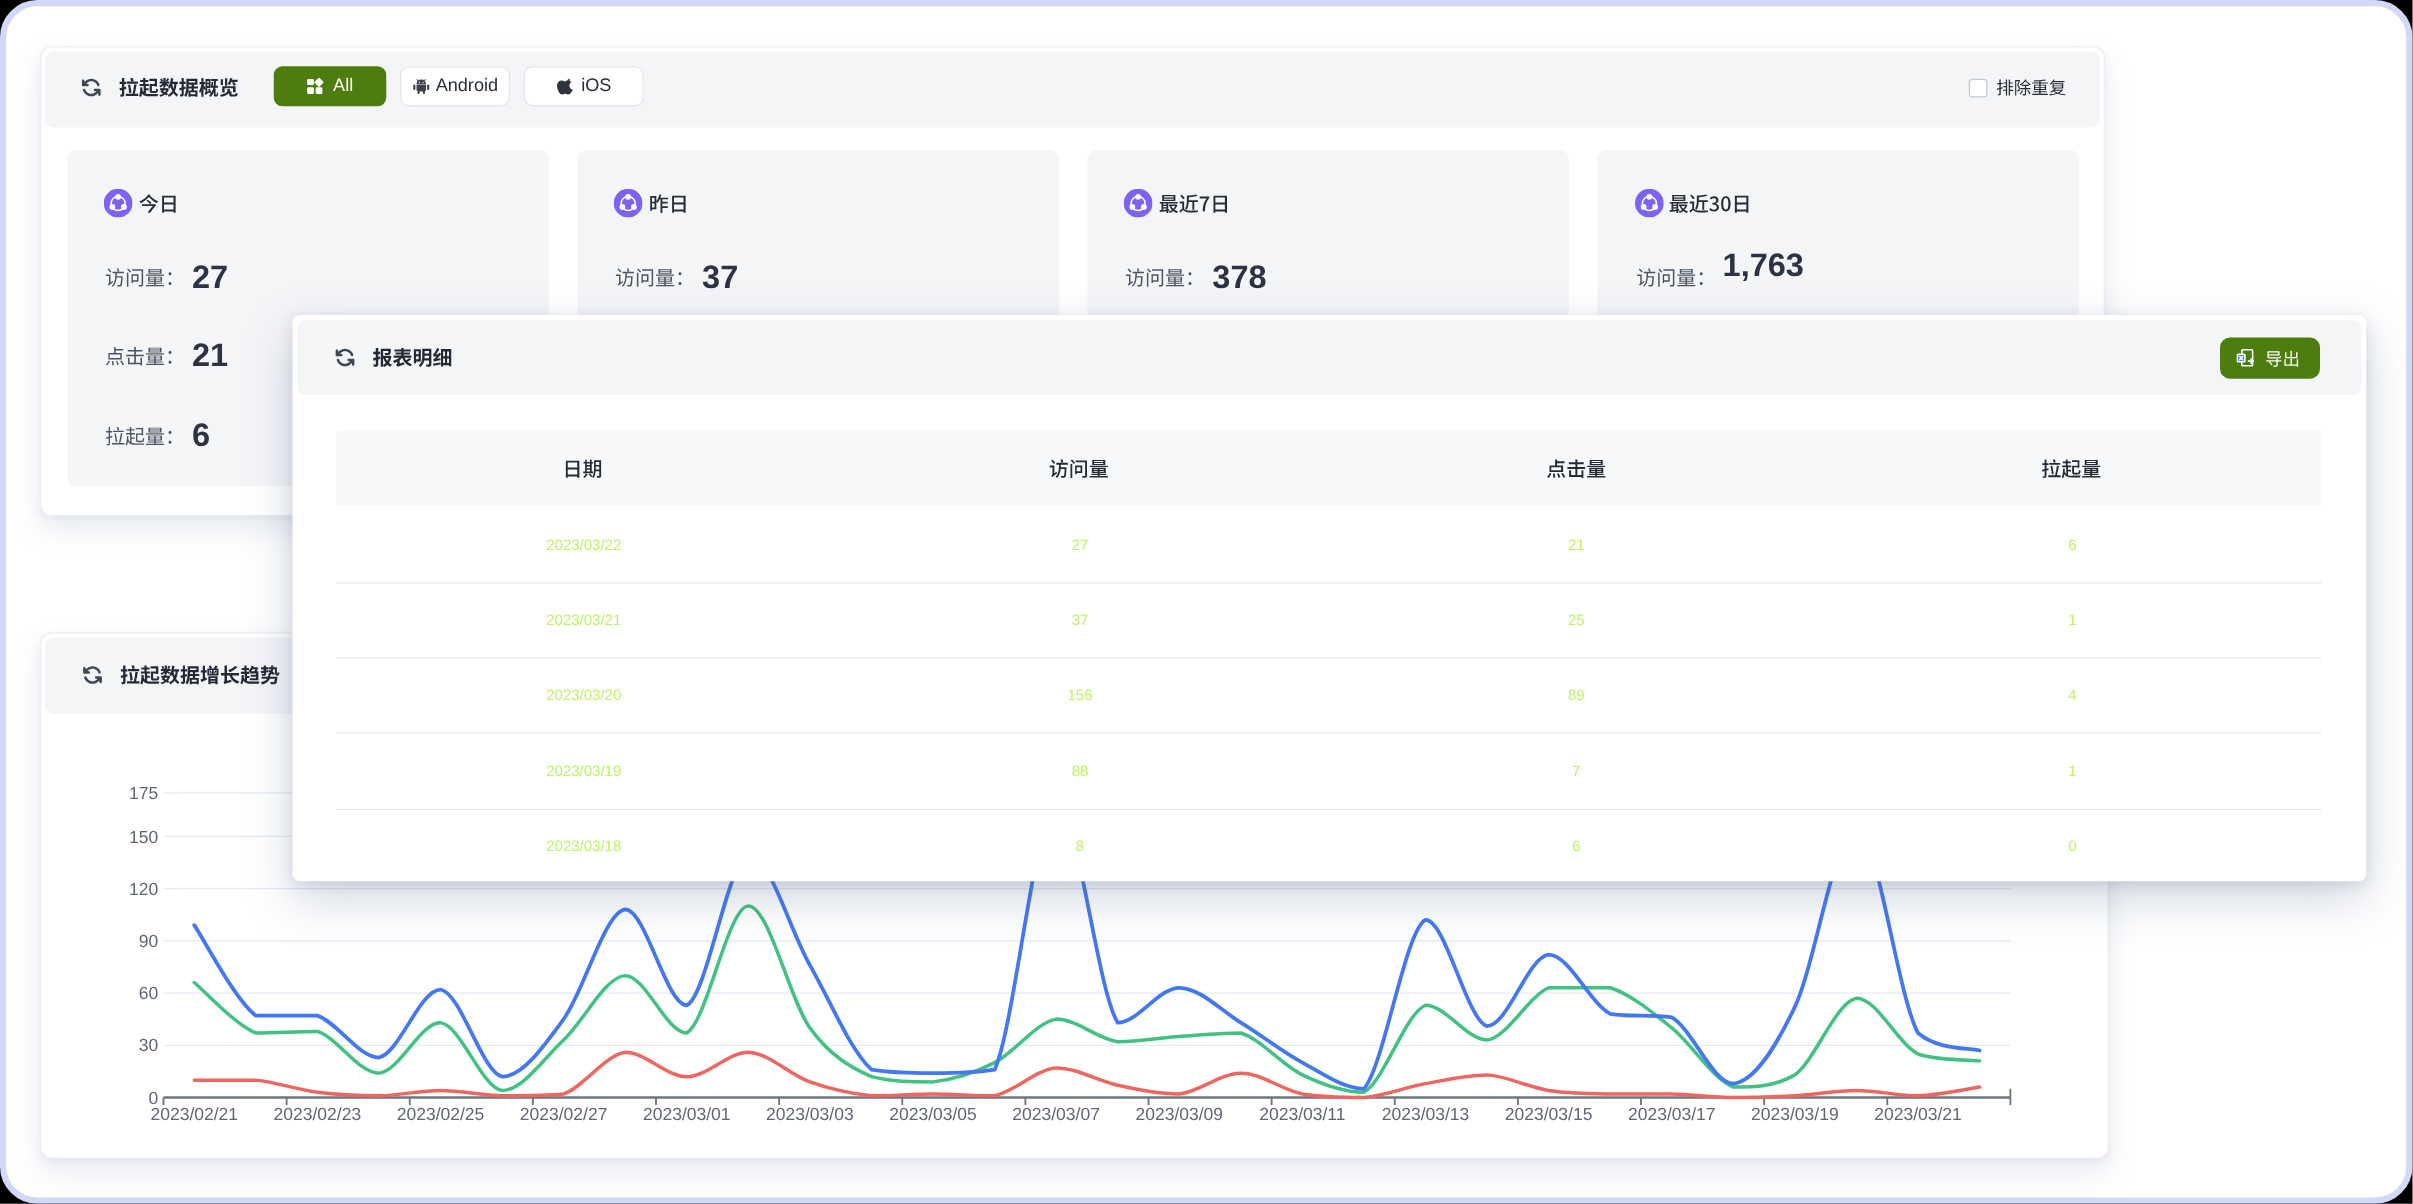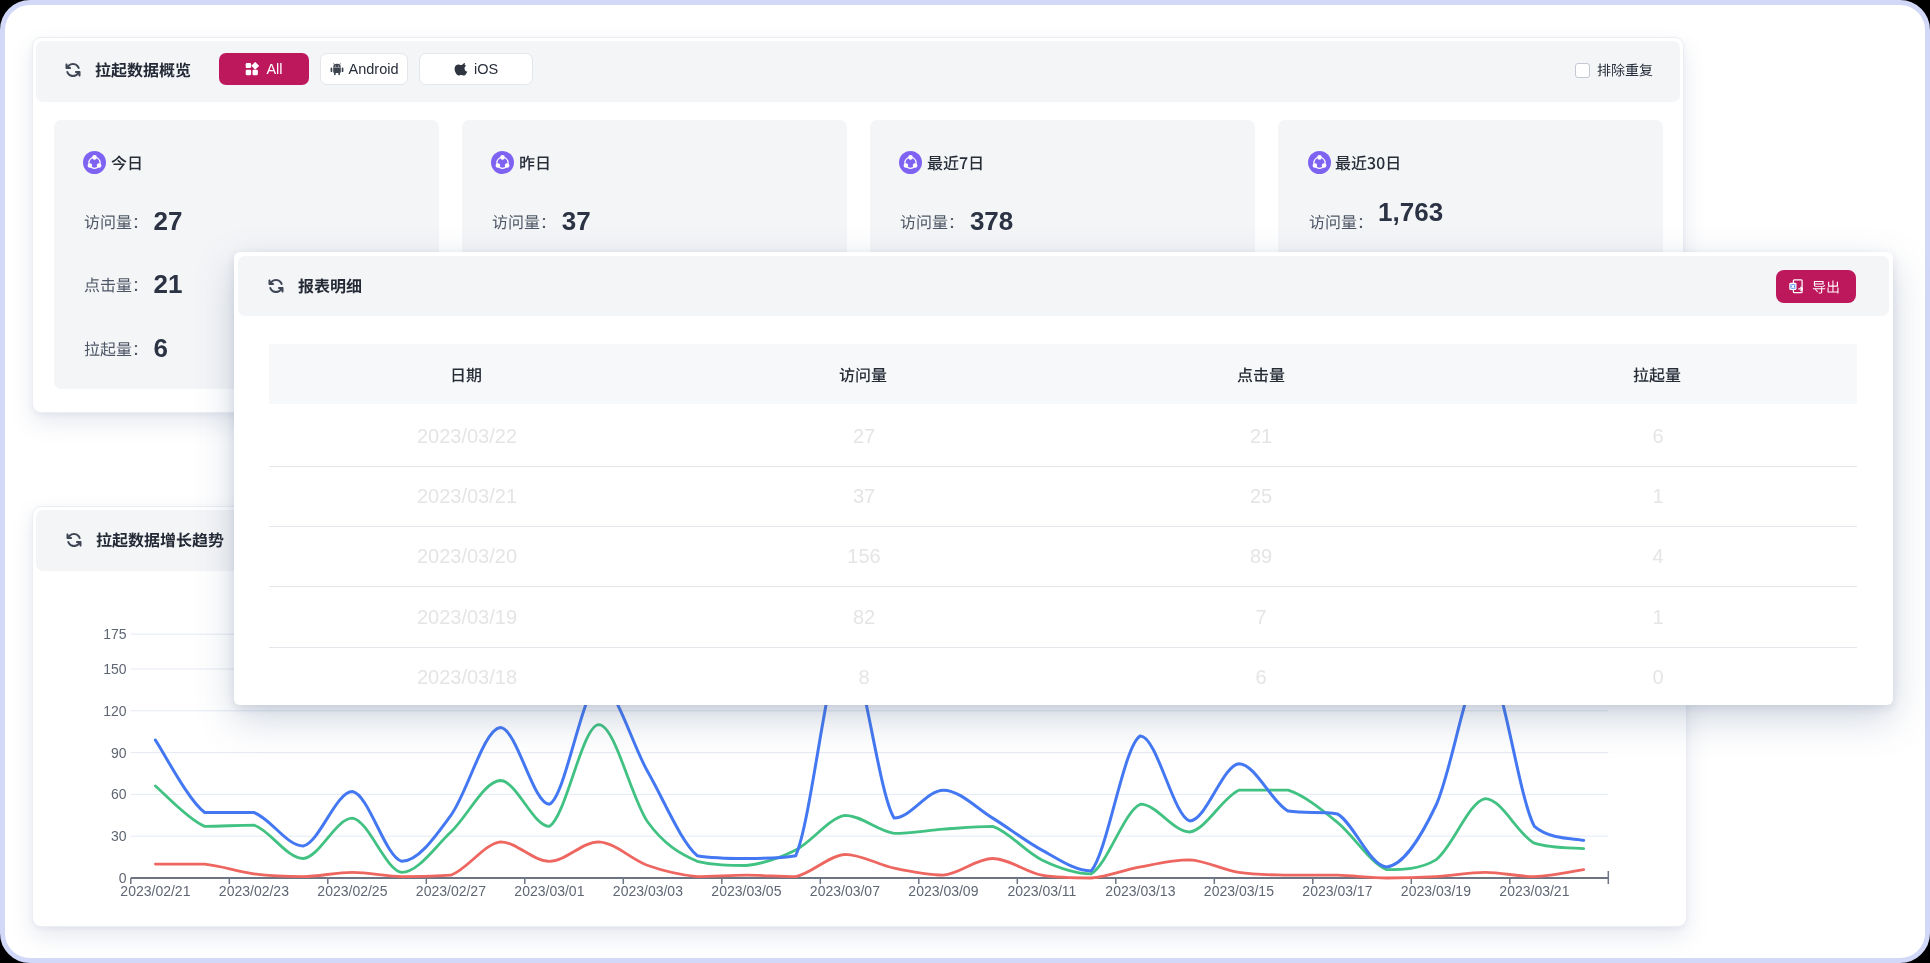--- a/index.html
+++ b/index.html
@@ -2,23 +2,23 @@
 <html><head><meta charset="utf-8"><style>
 html,body{margin:0;padding:0}
 body{width:1930px;height:963px;background:#000;font-family:"Liberation Sans",sans-serif;overflow:hidden;position:relative}
 .abs{position:absolute}
 .ct{position:absolute}
 .page{position:absolute;left:0;top:0;width:1920px;height:953px;border:5px solid #d2d9f8;border-radius:30px;background:#fff}
 .panel{position:absolute;background:#fff;border:1px solid #eceef4;border-radius:9px;box-shadow:0 10px 22px rgba(105,125,160,.16),0 2px 5px rgba(105,125,160,.08)}
 .strip{position:absolute;left:3px;right:3px;top:3px;height:61px;background:#f4f5f7;border-radius:7px}
 .statcard{position:absolute;width:385px;height:269px;top:83px;background:#f4f5f7;border-radius:7px}
 .btn{position:absolute;height:32px;border-radius:7px;display:flex;align-items:center;justify-content:center;font-size:14.5px;color:#272e3a;background:#fff;border:1px solid #e4e6ec;box-sizing:border-box}
-.btn.active{background:#be185d;border:none;color:#fff}
+.btn.active{background:#4d7c0f;border:none;color:#fff}
 .statval{position:absolute;font-size:26px;font-weight:bold;color:#2b3345;line-height:26px}
-.cellnum{position:absolute;font-size:20px;color:#e5e5e5;text-align:center;width:200px;line-height:16px}
+.cellnum{position:absolute;font-size:12px;color:#bef264;text-align:center;width:200px;line-height:16px}
 .axlab{font-size:14px;fill:#5f6673;font-family:"Liberation Sans",sans-serif}
 </style></head><body>
 <div class="page"></div>
 <div class="panel" style="left:32px;top:506px;width:1653px;height:419px">
     <div class="strip"></div>
   </div>
 <svg class="abs" style="left:66px;top:532px" width="16" height="16" viewBox="0 0 16 16">
 <g transform="scale(0.03125) matrix(-1,0,0,1,512,0)">
       <path d="M105.1 202.6c7.7-21.8 20.2-42.3 37.8-59.8c62.5-62.5 163.8-62.5 226.3 0L386.3 160H352c-17.7 0-32 14.3-32 32s14.3 32 32 32H463.5c0 0 0 0 0 0h.4c17.7 0 32-14.3 32-32V80c0-17.7-14.3-32-32-32s-32 14.3-32 32v35.2L414.4 97.6c-87.5-87.5-229.3-87.5-316.8 0C73.2 122 55.6 150.7 44.8 181.4c-5.9 16.7 2.9 34.9 19.5 40.8s34.9-2.9 40.8-19.5zM39 289.3c-5 1.5-9.8 4.2-13.7 8.2c-4 4-6.7 8.8-8.1 14c-.3 1.2-.6 2.5-.8 3.8c-.3 1.7-.4 3.4-.4 5.1V432c0 17.7 14.3 32 32 32s32-14.3 32-32V396.9l17.6 17.5 0 0c87.5 87.4 229.3 87.4 316.7 0c24.4-24.4 42.1-53.1 52.9-83.7c5.9-16.7-2.9-34.9-19.5-40.8s-34.9 2.9-40.8 19.5c-7.7 21.8-20.2 42.3-37.8 59.8c-62.5 62.5-163.8 62.5-226.3 0l-.1-.1L125.6 352H160c17.7 0 32-14.3 32-32s-14.3-32-32-32H48.4c-1.6 0-3.2 .1-4.8 .3s-3.1 .5-4.6 1z" fill="#3f4756"></path>
     </g>
@@ -105,21 +105,21 @@
 <rect x="0.6" y="5.6" width="1.7" height="4.4" rx="0.85"></rect>
         <rect x="11.7" y="5.6" width="1.7" height="4.4" rx="0.85"></rect>
 <rect x="4.0" y="10.6" width="1.7" height="2.6" rx="0.85"></rect>
         <rect x="8.3" y="10.6" width="1.7" height="2.6" rx="0.85"></rect>
 <path d="M3.9 1.2 l0.9 1.4 l-0.7 0.4 l-0.9 -1.4 Z"></path>
         <path d="M10.1 1.2 l-0.9 1.4 l0.7 0.4 l0.9 -1.4 Z"></path>
 <circle cx="5.6" cy="3.9" r="0.5" fill="#fff"></circle>
         <circle cx="8.4" cy="3.9" r="0.5" fill="#fff"></circle>
       </g>
     </svg>Android</div>
-<div class="btn" style="left:419px;top:53px;width:114px">
+<div class="btn" style="left:419px;top:53px;width:96px">
 <svg width="15" height="15" viewBox="0 0 15 15" style="margin-right:5px">
       <path fill="#2e3440" d="M9.6 0.4 c0.1 0.9 -0.3 1.8 -0.8 2.4 c-0.5 0.7 -1.4 1.2 -2.2 1.1 c-0.1 -0.8 0.3 -1.7 0.8 -2.3 C7.9 1 8.9 0.5 9.6 0.4 Z M12.3 10.2 c-0.4 0.9 -0.6 1.3 -1.1 2.1 c-0.7 1.1 -1.7 2.4 -3 2.4 c-1.1 0 -1.4 -0.7 -2.9 -0.7 c-1.5 0 -1.8 0.7 -2.9 0.7 c-1.2 0 -2.2 -1.2 -2.9 -2.3 C-2.4 9.4 -2.6 6 -1.4 4.2 C-0.6 2.9 0.7 2.1 1.9 2.1 c1.2 0 2 0.7 3 0.7 c1 0 1.6 -0.7 3 -0.7 c1.1 0 2.2 0.6 3 1.6 c-2.6 1.4 -2.2 5.1 0.4 6.5 Z" transform="translate(2.5,0.6) scale(0.88)"></path>
     </svg>iOS</div>
 <div class="abs" style="left:1575px;top:63px;width:13px;height:13px;border:1.5px solid #c3c8d2;border-radius:3px;background:#fff"></div>
 <svg class="ct " style="left:1596.5px;top:62.5px" width="56.0" height="17.08" viewBox="0 0 56.0 17.08">
     <path d="M2.5 0.6V3.4H0.8V4.4H2.5V7.4L0.6 8.0L0.8 9.0L2.5 8.5V12.1C2.5 12.3 2.5 12.4 2.3 12.4C2.2 12.4 1.6 12.4 1.0 12.4C1.2 12.6 1.3 13.1 1.3 13.3C2.2 13.3 2.7 13.3 3.1 13.1C3.4 13.0 3.6 12.7 3.6 12.1V8.2L5.2 7.7L5.1 6.7L3.6 7.2V4.4H5.1V3.4H3.6V0.6ZM5.3 8.8V9.7H7.7V13.4H8.7V0.7H7.7V3.0H5.6V3.9H7.7V5.9H5.7V6.8H7.7V8.8ZM10.0 0.7V13.4H11.0V9.8H13.5V8.8H11.0V6.8H13.2V5.9H11.0V3.9H13.3V3.0H11.0V0.7Z M20.6 9.2C20.2 10.2 19.4 11.3 18.7 12.0C18.9 12.2 19.3 12.4 19.5 12.6C20.2 11.8 21.0 10.6 21.6 9.5ZM24.7 9.5C25.4 10.4 26.3 11.7 26.7 12.5L27.5 12.0C27.1 11.2 26.3 10.0 25.5 9.1ZM15.1 1.1V13.4H16.0V2.1H17.8C17.5 3.0 17.1 4.3 16.6 5.2C17.7 6.4 18.0 7.3 18.0 8.1C18.0 8.5 17.9 8.9 17.7 9.1C17.6 9.2 17.4 9.2 17.2 9.2C17.0 9.2 16.7 9.2 16.3 9.2C16.5 9.4 16.6 9.8 16.6 10.1C16.9 10.1 17.3 10.1 17.6 10.1C17.9 10.1 18.2 10.0 18.4 9.8C18.8 9.5 18.9 8.9 18.9 8.2C18.9 7.3 18.7 6.3 17.6 5.1C18.1 4.0 18.6 2.6 19.1 1.5L18.4 1.1L18.2 1.1ZM19.2 7.5V8.5H22.9V12.2C22.9 12.4 22.8 12.5 22.6 12.5C22.4 12.5 21.7 12.5 20.9 12.5C21.1 12.7 21.2 13.1 21.3 13.4C22.3 13.4 22.9 13.4 23.4 13.2C23.8 13.1 23.9 12.8 23.9 12.2V8.5H27.4V7.5H23.9V5.8H26.0V4.9H20.5V5.8H22.9V7.5ZM23.3 0.5C22.3 2.1 20.6 3.8 18.8 4.7C19.1 4.9 19.4 5.2 19.5 5.4C20.9 4.6 22.3 3.4 23.3 2.1C24.5 3.6 25.7 4.5 26.9 5.3C27.1 5.0 27.4 4.7 27.6 4.5C26.3 3.8 25.0 2.8 23.8 1.3L24.1 0.8Z M30.2 4.8V9.1H34.4V10.1H29.8V10.9H34.4V12.1H28.7V13.0H41.3V12.1H35.5V10.9H40.4V10.1H35.5V9.1H39.9V4.8H35.5V3.9H41.2V3.0H35.5V2.0C37.1 1.8 38.7 1.7 39.9 1.5L39.3 0.6C37.1 1.0 33.1 1.3 29.9 1.4C30.0 1.6 30.1 2.0 30.1 2.2C31.5 2.2 33.0 2.1 34.4 2.0V3.0H28.8V3.9H34.4V4.8ZM31.2 7.3H34.4V8.3H31.2ZM35.5 7.3H38.8V8.3H35.5ZM31.2 5.5H34.4V6.6H31.2ZM35.5 5.5H38.8V6.6H35.5Z M46.0 6.1H52.5V7.1H46.0ZM46.0 4.5H52.5V5.4H46.0ZM45.0 3.7V7.9H46.5C45.8 8.9 44.5 9.9 43.3 10.5C43.5 10.7 43.9 11.1 44.1 11.2C44.6 10.9 45.2 10.5 45.8 10.0C46.4 10.6 47.1 11.1 47.9 11.6C46.2 12.1 44.3 12.4 42.5 12.5C42.6 12.7 42.8 13.2 42.9 13.4C45.0 13.2 47.2 12.8 49.1 12.1C50.8 12.8 52.8 13.2 54.9 13.3C55.0 13.1 55.3 12.6 55.5 12.4C53.6 12.3 51.9 12.0 50.3 11.6C51.6 11.0 52.7 10.2 53.5 9.1L52.8 8.7L52.6 8.8H47.0C47.2 8.5 47.5 8.2 47.7 7.9L47.6 7.9H53.6V3.7ZM45.7 0.6C45.1 1.9 43.9 3.2 42.7 4.1C42.9 4.3 43.2 4.7 43.3 4.9C44.1 4.3 44.8 3.6 45.4 2.8H54.6V1.9H46.1C46.3 1.6 46.5 1.2 46.7 0.9ZM51.8 9.6C51.1 10.2 50.2 10.7 49.1 11.2C48.0 10.7 47.1 10.2 46.5 9.6Z" fill="#272e3a"></path>
   </svg>
 <div class="statcard" style="left:53.5px;top:120px"></div>
 <svg class="abs" style="left:83.0px;top:151px" width="23" height="23" viewBox="0 0 23 23">
 <circle cx="11.5" cy="11.5" r="11.5" fill="#7e62f1"></circle>
@@ -258,19 +258,19 @@
 <div class="cellnum" style="left:764px;top:487.90000000000003px">37</div>
 <div class="cellnum" style="left:1161px;top:487.90000000000003px">25</div>
 <div class="cellnum" style="left:1558px;top:487.90000000000003px">1</div>
 <div class="abs" style="left:268.5px;top:525.9px;width:1588.5px;height:1px;background:#e5e7ec"></div>
 <div class="cellnum" style="left:367px;top:548.2px">2023/03/20</div>
 <div class="cellnum" style="left:764px;top:548.2px">156</div>
 <div class="cellnum" style="left:1161px;top:548.2px">89</div>
 <div class="cellnum" style="left:1558px;top:548.2px">4</div>
 <div class="abs" style="left:268.5px;top:586.2px;width:1588.5px;height:1px;background:#e5e7ec"></div>
 <div class="cellnum" style="left:367px;top:608.5px">2023/03/19</div>
-<div class="cellnum" style="left:764px;top:608.5px">82</div>
+<div class="cellnum" style="left:764px;top:608.5px">88</div>
 <div class="cellnum" style="left:1161px;top:608.5px">7</div>
 <div class="cellnum" style="left:1558px;top:608.5px">1</div>
 <div class="abs" style="left:268.5px;top:646.5px;width:1588.5px;height:1px;background:#e5e7ec"></div>
 <div class="cellnum" style="left:367px;top:668.8px">2023/03/18</div>
 <div class="cellnum" style="left:764px;top:668.8px">8</div>
 <div class="cellnum" style="left:1161px;top:668.8px">6</div>
 <div class="cellnum" style="left:1558px;top:668.8px">0</div>
 </body></html>

